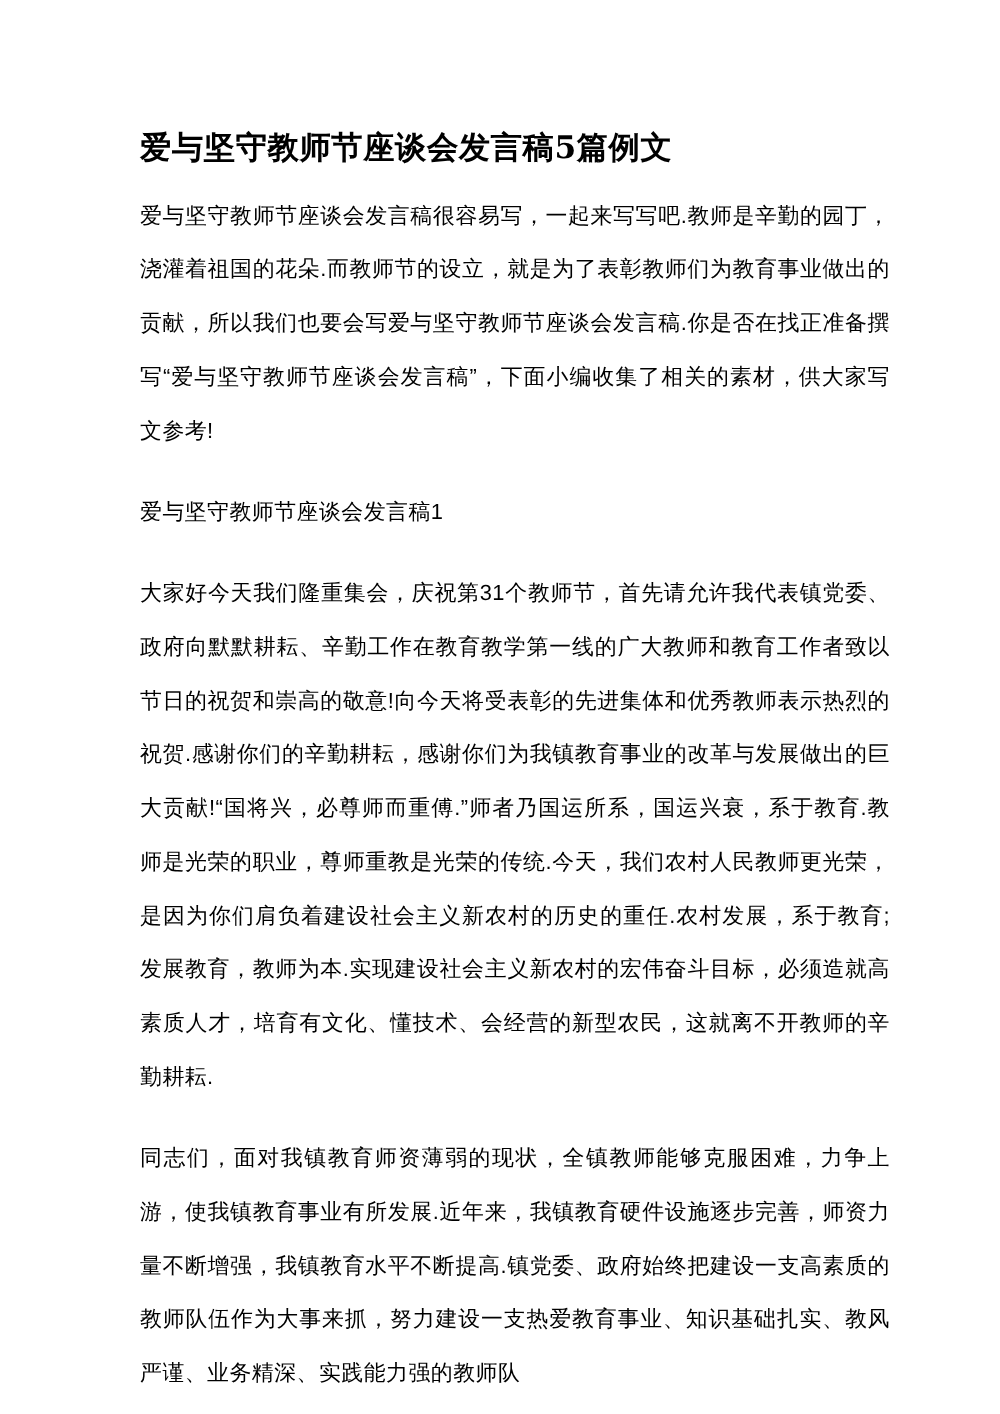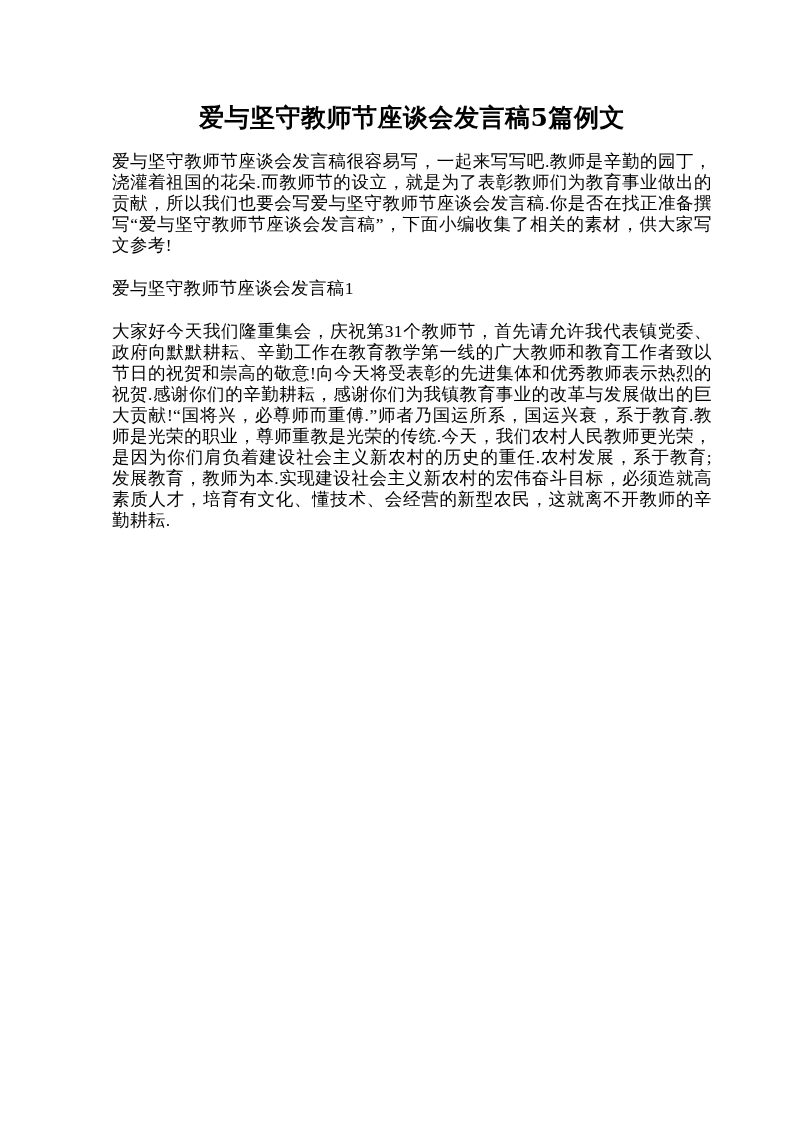--- a/index.html
+++ b/index.html
@@ -21,38 +21,39 @@
     background: #ffffff;
     box-sizing: border-box;
     padding: 100px 88px 40px 112px;
   }
   .doc-title {
     font-size: 25px;
     font-weight: bold;
     line-height: 1.4;
     letter-spacing: 0.5px;
     margin: 0 0 16px 0;
-    text-align: center;
+    text-align: left;
     font-family: "DejaVu Serif", "Liberation Serif", serif;
   }
   .para {
     font-size: 17.5px;
-    line-height: 21px;
+    line-height: 43px;
     letter-spacing: 0.4px;
     margin: 0 0 22px 0;
     text-align: justify;
     text-justify: inter-ideograph;
     word-break: break-all;
-    font-family: Liberation Serif, serif;
+    font-family: Liberation Sans, sans-serif;
   }
   .para:last-child {
     margin-bottom: 0;
   }
 </style>
 </head>
 <body>
 
 <div class="page">
   <h1 class="doc-title">爱与坚守教师节座谈会发言稿5篇例文</h1>
   <p class="para">爱与坚守教师节座谈会发言稿很容易写，一起来写写吧.教师是辛勤的园丁，浇灌着祖国的花朵.而教师节的设立，就是为了表彰教师们为教育事业做出的贡献，所以我们也要会写爱与坚守教师节座谈会发言稿.你是否在找正准备撰写“爱与坚守教师节座谈会发言稿”，下面小编收集了相关的素材，供大家写文参考!</p>
   <p class="para">爱与坚守教师节座谈会发言稿1</p>
   <p class="para">大家好今天我们隆重集会，庆祝第31个教师节，首先请允许我代表镇党委、政府向默默耕耘、辛勤工作在教育教学第一线的广大教师和教育工作者致以节日的祝贺和崇高的敬意!向今天将受表彰的先进集体和优秀教师表示热烈的祝贺.感谢你们的辛勤耕耘，感谢你们为我镇教育事业的改革与发展做出的巨大贡献!“国将兴，必尊师而重傅.”师者乃国运所系，国运兴衰，系于教育.教师是光荣的职业，尊师重教是光荣的传统.今天，我们农村人民教师更光荣，是因为你们肩负着建设社会主义新农村的历史的重任.农村发展，系于教育;发展教育，教师为本.实现建设社会主义新农村的宏伟奋斗目标，必须造就高素质人才，培育有文化、懂技术、会经营的新型农民，这就离不开教师的辛勤耕耘.</p>
+  <p class="para">同志们，面对我镇教育师资薄弱的现状，全镇教师能够克服困难，力争上游，使我镇教育事业有所发展.近年来，我镇教育硬件设施逐步完善，师资力量不断增强，我镇教育水平不断提高.镇党委、政府始终把建设一支高素质的教师队伍作为大事来抓，努力建设一支热爱教育事业、知识基础扎实、教风严谨、业务精深、实践能力强的教师队</p>
 </div>
 
 </body></html>

